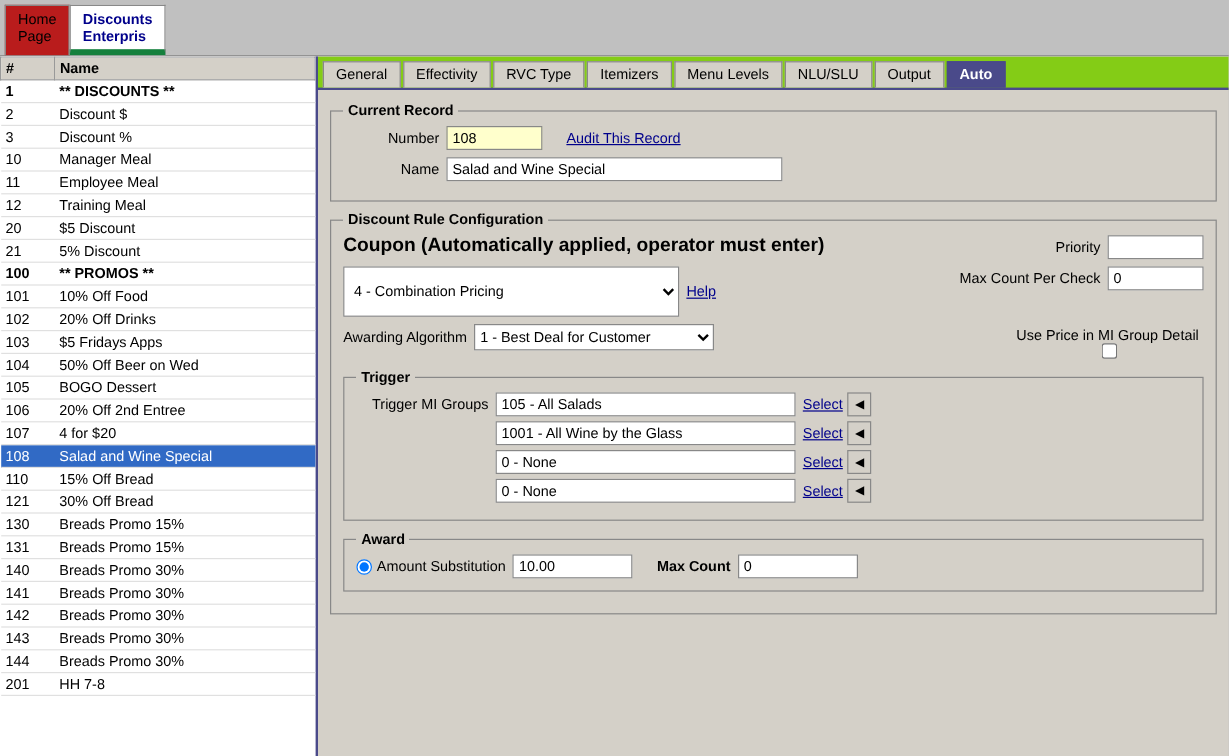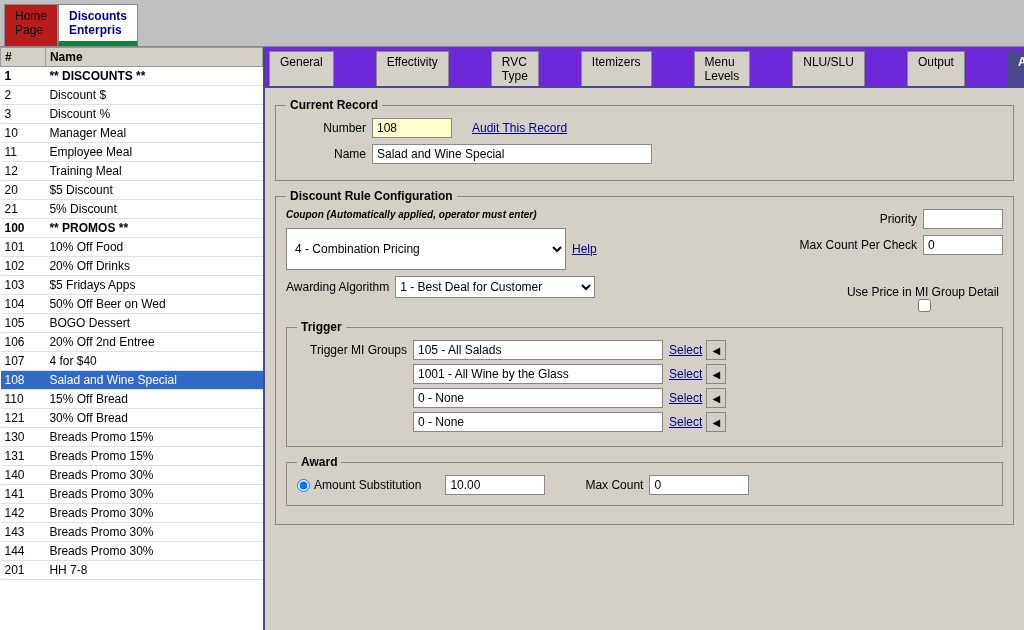--- a/index.html
+++ b/index.html
@@ -18,41 +18,41 @@
     .sidebar table { width: 100%; border-collapse: collapse; }
     .sidebar table th { background: #d4d0c8; border: 1px solid #999; padding: 2px 4px; text-align: left; font-weight: bold; position: sticky; top: 0; }
     .sidebar table td { border-bottom: 1px solid #e0e0e0; padding: 2px 4px; cursor: pointer; }
     .sidebar table tr.selected td { background: #316ac5; color: #fff; }
     .sidebar table tr.bold td { font-weight: bold; }
 
     
     .right-panel { flex: 1; background: #d4d0c8; overflow-y: auto; }
 
     
-    .tabs { display: flex; background: #6d28d9; padding: 4px 4px 0 4px; border-bottom: 2px solid #4a4a8a; gap: 40px; }
+    .tabs { display: flex; background: #84cc16; padding: 4px 4px 0 4px; border-bottom: 2px solid #4a4a8a; }
     .tab { padding: 3px 10px; background: #d4d0c8; border: 1px solid #888; border-bottom: none; cursor: pointer; margin-right: 2px; color: #000; }
     .tab.active { background: #d4d0c8; font-weight: bold; color: #000; border-bottom: 1px solid #d4d0c8; background: #e8e4dc; }
     .tab:last-child { background: #4a4a8a; color: #fff; font-weight: bold; border-color: #4a4a8a; }
 
     
     .panel-content { padding: 10px; }
 
     
     fieldset { border: 1px solid #888; margin-bottom: 8px; padding: 6px 10px 10px 10px; background: #d4d0c8; }
     legend { font-weight: bold; color: #000; padding: 0 4px; }
 
     
     .form-row { display: flex; align-items: center; margin-bottom: 6px; }
     .form-label { min-width: 80px; text-align: right; margin-right: 6px; }
     .form-input { border: 1px solid #888; padding: 2px 4px; background: #ffffcc; }
     .form-input-white { border: 1px solid #888; padding: 2px 4px; background: #fff; }
     .audit-link { color: #00008b; text-decoration: underline; cursor: pointer; margin-left: 20px; }
 
     
-    .rule-config-title { font-weight: bold; margin-bottom: 8px; font-size: 10px; font-style: italic; }
+    .rule-config-title { font-weight: bold; margin-bottom: 8px; font-size: 16px; }
     .priority-label { margin-right: 6px; }
 
     
     .dropdown-row { display: flex; align-items: center; margin-bottom: 6px; }
     .dropdown-select { border: 1px solid #888; padding: 12px 4px; background: #fff; min-width: 280px; }
     .help-link { color: #00008b; text-decoration: underline; cursor: pointer; margin-left: 6px; }
 
     
     .algo-row { display: flex; align-items: center; margin-bottom: 6px; }
     .algo-label { margin-right: 6px; }
@@ -68,24 +68,24 @@
 
     
     .trigger-row { display: flex; align-items: center; margin-bottom: 4px; }
     .trigger-label { min-width: 110px; text-align: right; margin-right: 6px; }
     .trigger-input { border: 1px solid #888; padding: 2px 4px; background: #fff; width: 250px; }
     .select-link { color: #00008b; text-decoration: underline; cursor: pointer; margin-left: 6px; margin-right: 4px; }
     .arrow-btn { background: #d4d0c8; border: 1px solid #888; width: 20px; height: 20px; cursor: pointer; display: flex; align-items: center; justify-content: center; font-size: 10px; }
 
     
     .award-row { display: flex; align-items: center; }
-    .radio-label { display: flex; align-items: center; cursor: pointer; margin-right: 18px; justify-content: flex-end; }
+    .radio-label { display: flex; align-items: center; cursor: pointer; margin-right: 0; justify-content: flex-end; }
     .radio-label input { margin-right: 4px; }
     .award-input { border: 1px solid #888; padding: 2px 4px; background: #fff; width: 100px; margin-left: 6px; }
-    .max-count-label { margin-left: 40px; margin-right: 6px; }
+    .max-count-label { margin-left: 20px; margin-right: 6px; font-weight: bold; }
     .max-count-input { border: 1px solid #888; padding: 2px 4px; background: #fff; width: 100px; }
 
     
     .max-check-row { display: flex; align-items: center; margin-bottom: 24px; }
 
     input[type="text"], select { font-size: 12px; }
     input[type="checkbox"] { cursor: pointer; }
   </style>
 </head>
 <body>
@@ -161,21 +161,21 @@
           <tr>
             <td>105</td>
             <td>BOGO Dessert</td>
           </tr>
           <tr>
             <td>106</td>
             <td>20% Off 2nd Entree</td>
           </tr>
           <tr>
             <td>107</td>
-            <td>4 for $40</td>
+            <td>4 for $20</td>
           </tr>
           <tr class="selected">
             <td>108</td>
             <td>Salad and Wine Special</td>
           </tr>
           <tr>
             <td>110</td>
             <td>15% Off Bread</td>
           </tr>
           <tr>

